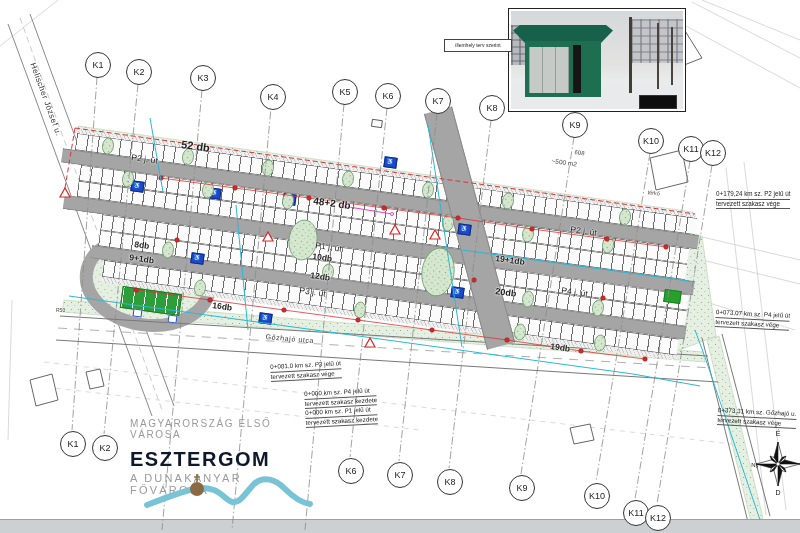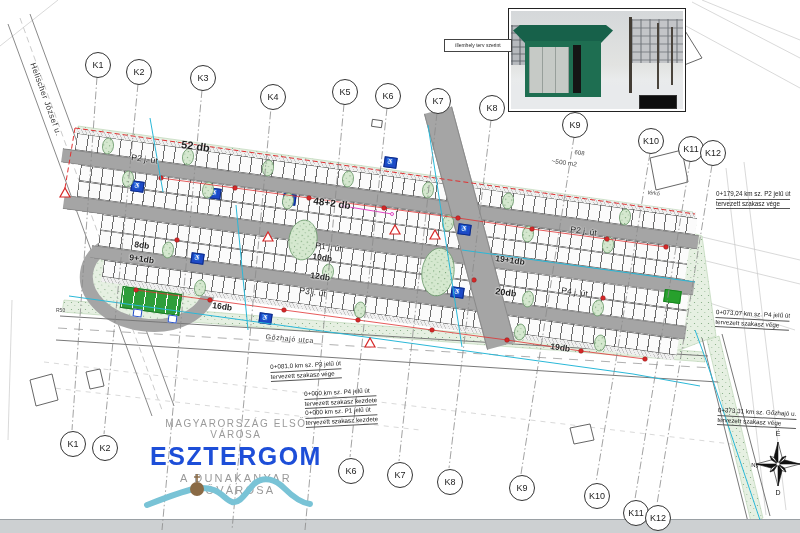--- a/index.html
+++ b/index.html
@@ -33,23 +33,23 @@
       background:#fff;font-size:9px;line-height:24px;text-align:center;color:#222;}
   .ann{position:absolute;font-size:6.3px;line-height:8px;color:#222;white-space:nowrap;
        transform-origin:0 0;}
   .ann div{border-bottom:.7px solid #555;padding-bottom:.5px;}
   .photo{position:absolute;left:508px;top:8px;width:178px;height:104px;background:#fff;
          border:1px solid #222;padding:2px;box-sizing:border-box;}
   .pimg{position:relative;width:172px;height:98px;overflow:hidden;
         background:linear-gradient(#d5d8da,#e2e3e1 55%,#e9ebec 70%,#e6e8ea);}
   .plabel{position:absolute;left:444px;top:39px;width:66px;height:11px;background:#fff;
     border:.5px solid #444;font-size:5px;line-height:11px;text-align:center;color:#222;}
-  .logo{position:absolute;left:141px;top:418px;width:190px;text-align:center;}
+  .logo{position:absolute;left:130px;top:418px;width:190px;}
   .logo .l1{font-size:10px;letter-spacing:1.6px;color:#9a9a9a;}
-  .logo .nm{font-size:25px;font-weight:bold;letter-spacing:1.5px;color:#1d4ed8;margin-top:2px;}
+  .logo .nm{font-size:20px;font-weight:bold;letter-spacing:1.5px;color:#0f172a;margin-top:8px;}
   .logo .l3{font-size:11px;letter-spacing:2.2px;color:#9a9a9a;margin-top:1px;}
   .bstrip{position:absolute;left:0;top:519px;width:800px;height:14px;background:#cdd0d2;
           border-top:1px solid #9aa0a4;}
 </style>
 </head>
 <body>
 
 <div id="sheet">
 
   <svg id="under" width="800" height="533">

